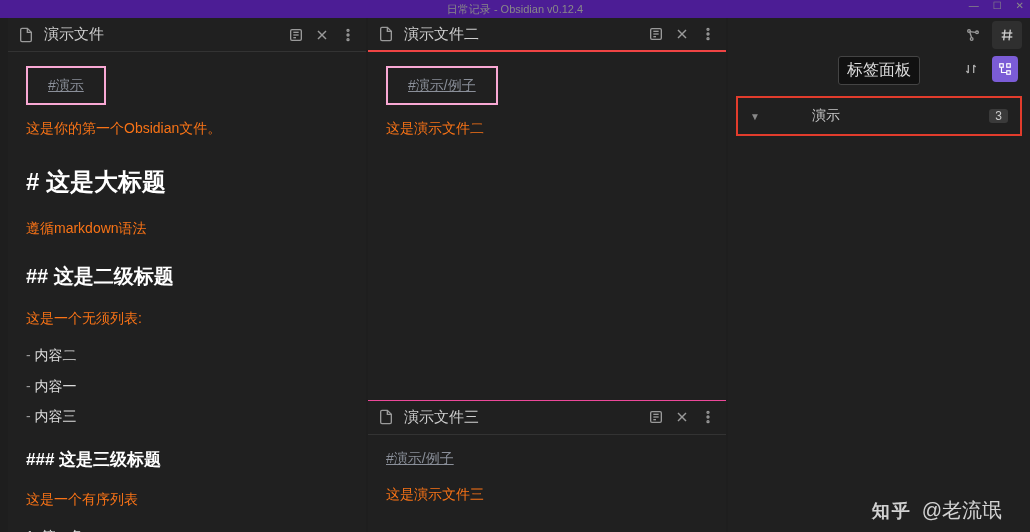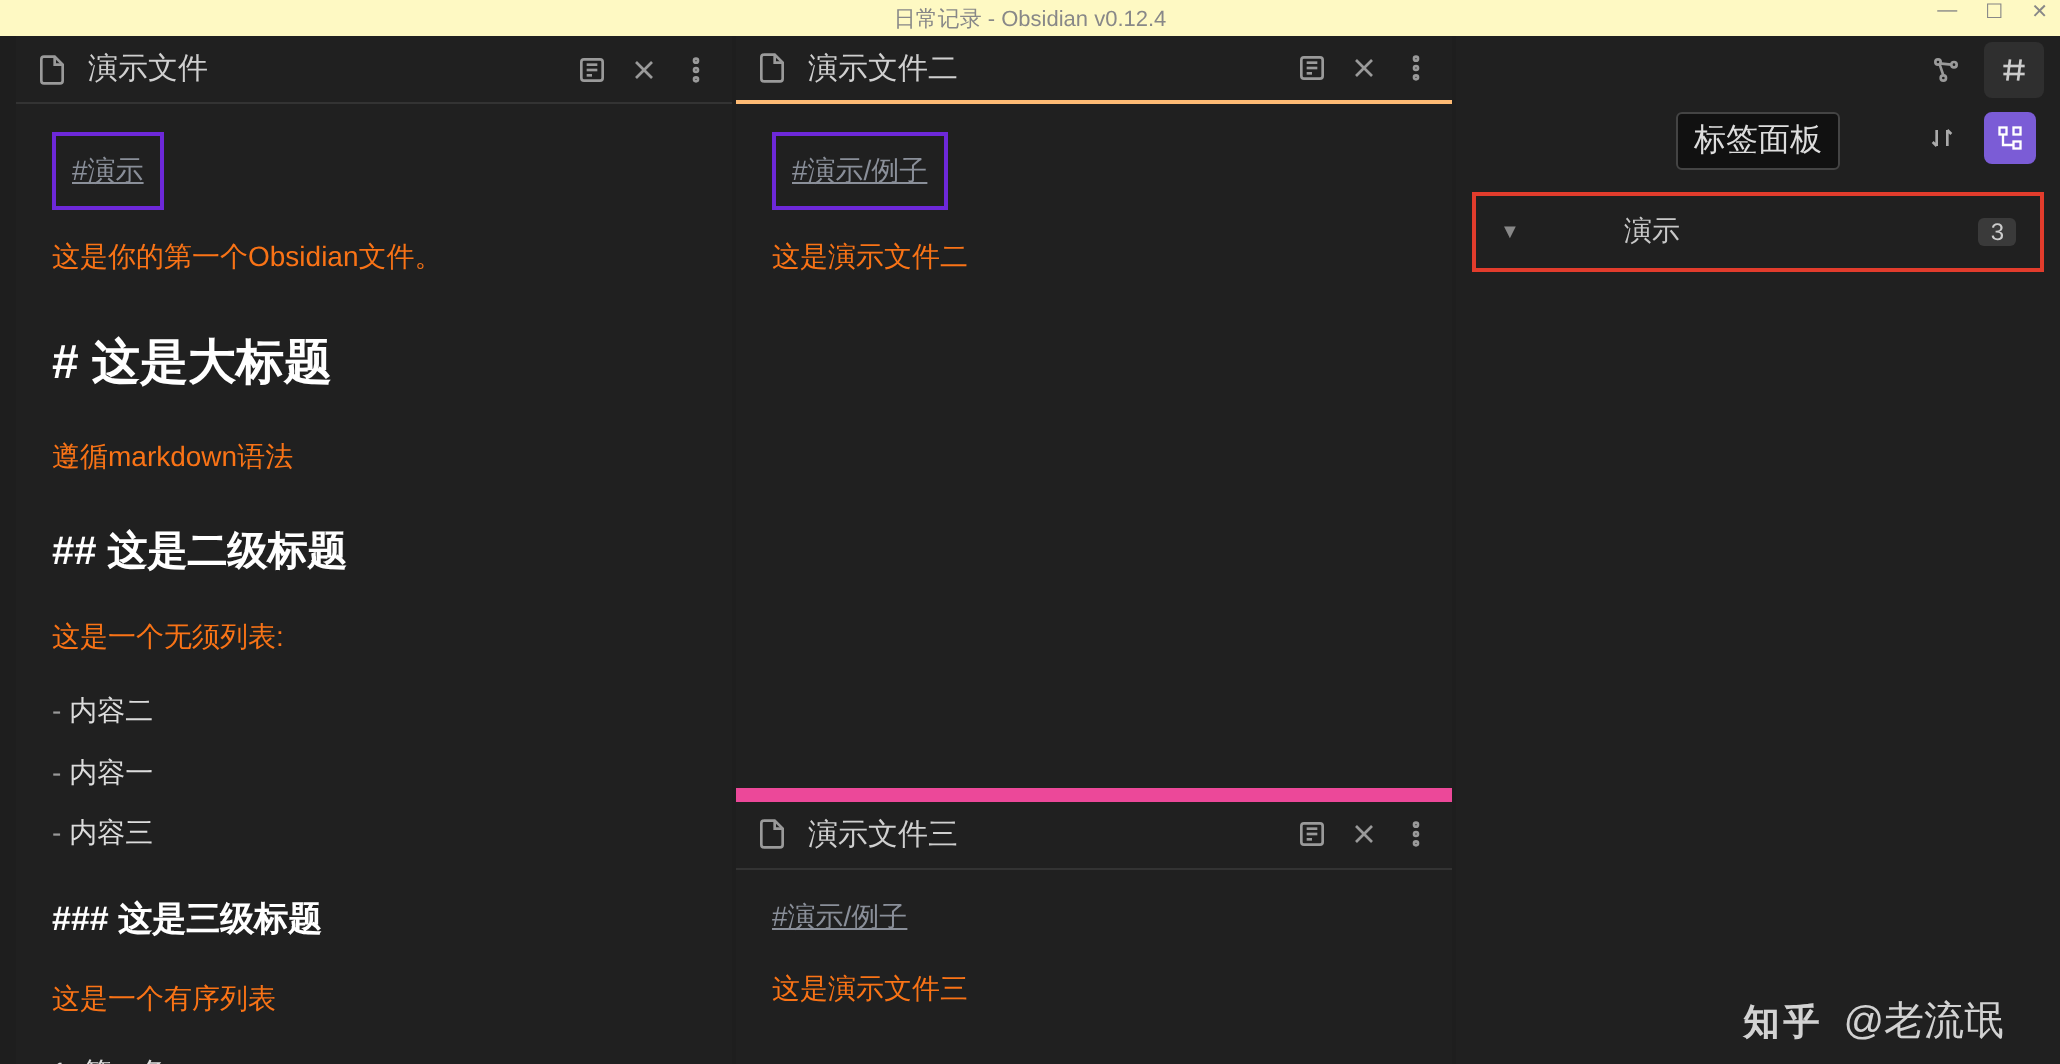--- a/index.html
+++ b/index.html
@@ -10,21 +10,21 @@
       width: 1030px;
       height: 532px;
       overflow: hidden;
       position: relative;
     }
     .titlebar {
       height: 18px;
       display: flex;
       align-items: center;
       justify-content: center;
-      background: #fef9c3;
+      background: #4c1d95;
       font-size: 11px;
       color: #888;
       position: relative;
     }
     .titlebar .win-controls {
       position: absolute;
       right: 6px;
       top: 0;
       display: flex;
       gap: 14px;
@@ -50,21 +50,21 @@
     .col-right { flex: 1; margin-left: 2px; background: #202020; display:flex; flex-direction:column;}
     .pane-header {
       height: 34px;
       display: flex;
       align-items: center;
       padding: 0 10px;
       gap: 10px;
       color: #a0a0a0;
       border-bottom: 1px solid #333;
     }
-    .pane-header.active { border-bottom: 2px solid #fdba74; }
+    .pane-header.active { border-bottom: 2px solid #ef4444; }
     .pane-header .title {
       flex: 1;
       font-size: 15px;
       font-weight: 500;
       color: #cfcfcf;
     }
     .icon {
       width: 16px;
       height: 16px;
       display: inline-flex;
@@ -81,33 +81,33 @@
       overflow-y: auto;
       flex: 1;
     }
     .tag-link {
       color: #8a8f99;
       text-decoration: underline;
       cursor: pointer;
       display: inline-block;
     }
     .red-box {
-      border: 2px solid #6d28d9;
-      padding: 4px 8px;
+      border: 2px solid #f9a8d4;
+      padding: 4px 20px;
       display: inline-block;
     }
     .para { margin: 10px 0; color: #f97316; }
     .h1 { font-size: 24px; font-weight: 700; margin: 18px 0 8px; color: #fff; }
     .h2 { font-size: 20px; font-weight: 700; margin: 16px 0 6px; color: #fff; }
     .h3 { font-size: 17px; font-weight: 700; margin: 14px 0 6px; color: #fff; }
     .bullet { color: #dcdcdc; margin: 4px 0; }
     .bullet::before { content: "- "; color: #999; }
     .ol-item { color: #dcdcdc; margin: 4px 0; }
     .mid-sub {
-      border-top: 7px solid #ec4899; background:#202020;
+      border-top: 1px solid #ec4899; background:#202020;
     }
     .right-tabs {
       height: 34px;
       display: flex;
       align-items: center;
       justify-content: flex-end;
       gap: 4px;
       padding: 0 8px;
     }
     .right-tab {

